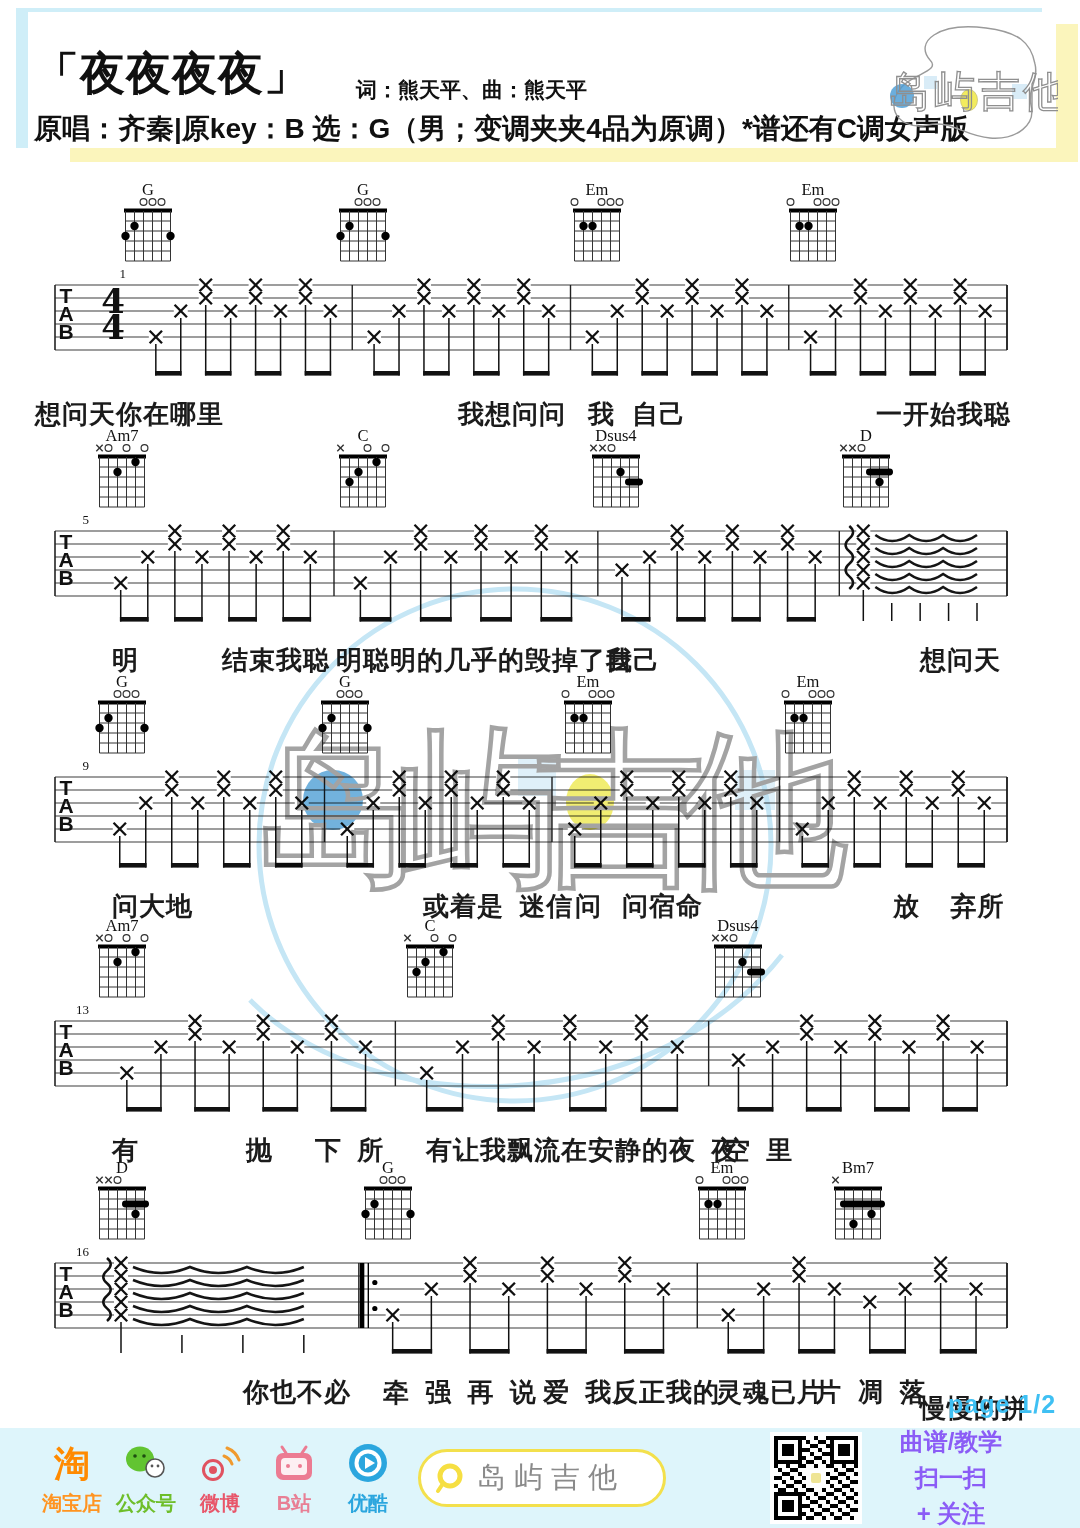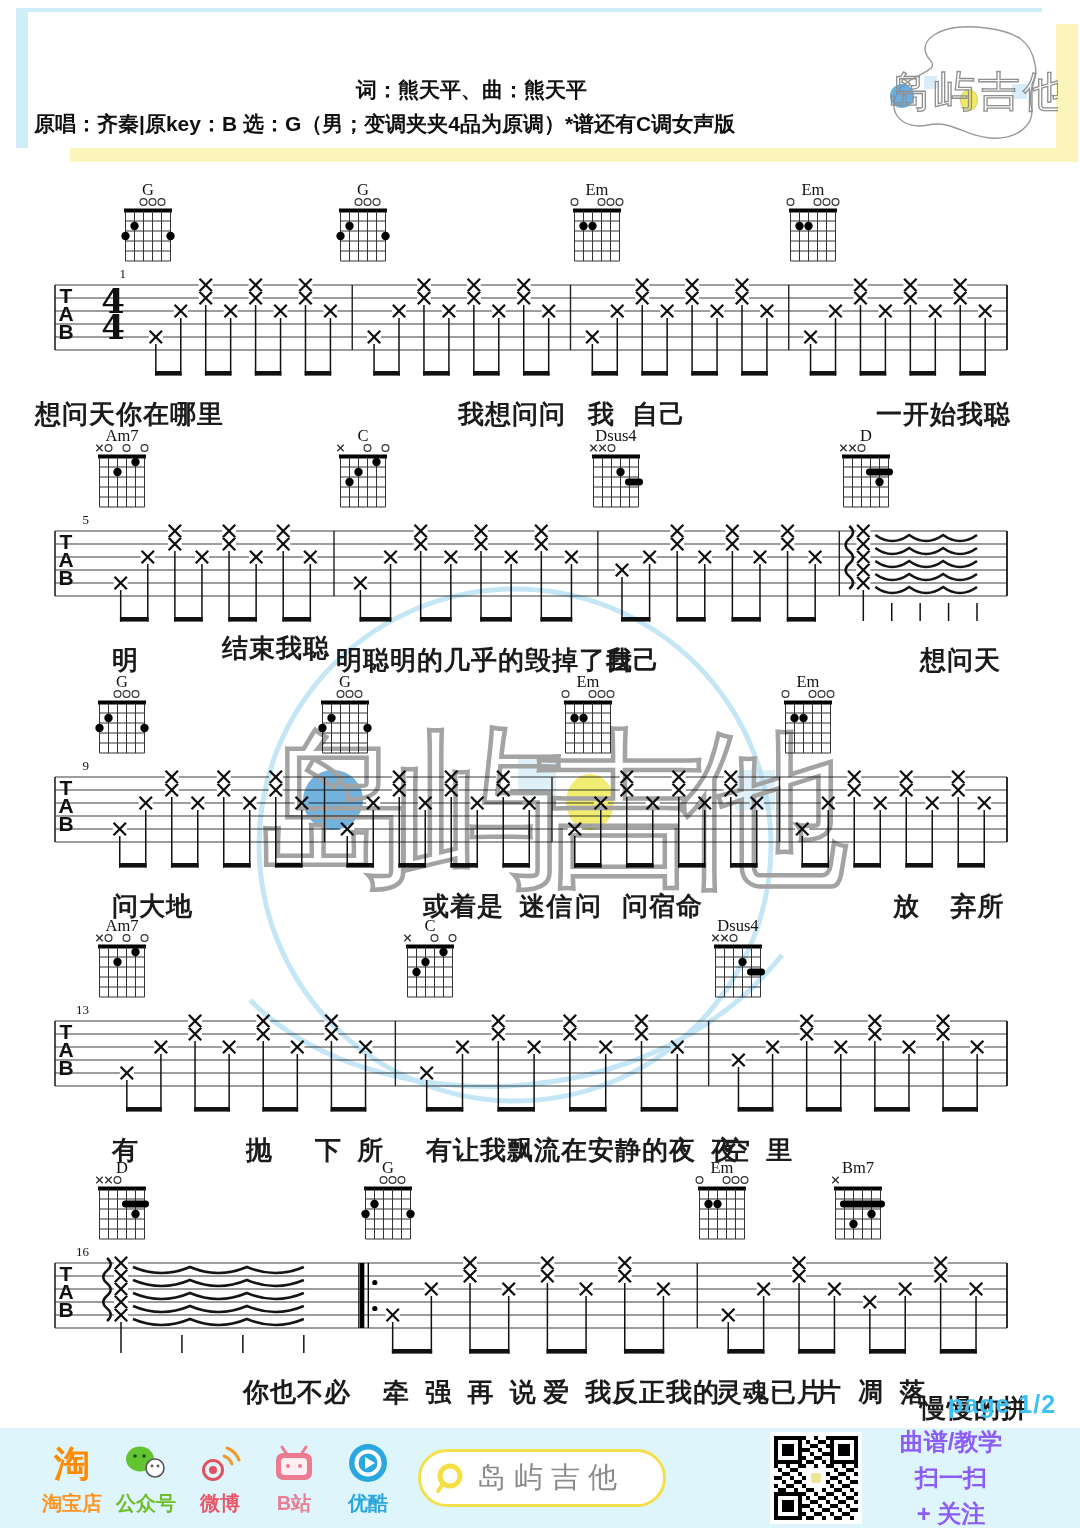--- a/index.html
+++ b/index.html
@@ -4,21 +4,21 @@
 <style>
   html,body{margin:0;padding:0;background:#fff;}
   #page{position:relative;width:1080px;height:1528px;background:#fff;overflow:hidden;
         font-family:"Liberation Sans",sans-serif;}
   
   .hdr-blue{position:absolute;left:16px;top:8px;width:1026px;height:140px;background:#cfeef8;}
   .hdr-yellow{position:absolute;left:70px;top:24px;width:1008px;height:138px;background:#fbf5bc;}
   .hdr-card{position:absolute;left:28px;top:12px;width:1028px;height:136px;background:#ffffff;}
   .title{position:absolute;left:34px;top:44px;font-size:45px;font-weight:800;color:#101010;letter-spacing:1px;}
   .credits{position:absolute;left:320px;top:76px;font-size:21px;font-weight:700;color:#101010;margin-left:36px;}
-  .subtitle{position:absolute;left:34px;top:110px;font-size:21px;font-weight:700;color:#101010;}
+  .subtitle{position:absolute;left:34px;top:110px;font-size:28px;font-weight:700;color:#101010;}
   .logo{position:absolute;left:868px;top:20px;}
   
   #score{position:absolute;left:0;top:162px;width:1080px;height:1266px;}
   .sys-svg{position:absolute;left:0;}
   .lyric{position:absolute;font-size:26px;font-weight:600;color:#1b1b1b;white-space:pre;
          word-spacing:7px;letter-spacing:1px;}
   
   .wmark{position:absolute;left:0;top:560px;mix-blend-mode:multiply;pointer-events:none;}
   .page-label{position:absolute;left:948px;top:1390px;font-size:25px;font-weight:700;color:#3fc0f3;letter-spacing:1px;}
   
@@ -36,20 +36,21 @@
   .qr-caption{margin-left:14px;width:150px;text-align:center;font-size:24px;font-weight:600;color:#8b5cf6;line-height:1.5;}
 </style>
 </head>
 <body>
 
 <div id="page">
 
   <div class="hdr-blue"></div>
   <div class="hdr-yellow"></div>
   <div class="hdr-card"></div>
+  <div class="title">「夜夜夜夜」</div>
   <div class="credits">词：熊天平、曲：熊天平</div>
   <div class="subtitle">原唱：齐秦|原key：B 选：G（男；变调夹夹4品为原调）*谱还有C调女声版</div>
   <svg class="logo" width="190" height="132">
     <path d="M118 8 C70 2 46 22 62 40 C74 52 40 54 30 72 C18 92 34 110 60 105
              C84 100 96 116 122 118 C150 120 168 104 163 85 C159 70 171 60 167 44 C163 22 150 12 118 8" fill="none" stroke="#9a9a9a" stroke-width="1.4"></path>
     <circle cx="34" cy="76" r="12" fill="#4a9cd5" opacity="0.82"></circle>
     <rect x="56" y="56" width="13" height="13" fill="#b9dcf0" opacity="0.55"></rect>
     <rect x="144" y="64" width="15" height="15" fill="#b9dcf0" opacity="0.55"></rect>
     <ellipse cx="101" cy="80" rx="8.5" ry="10.5" fill="#f2eb5e" stroke="#c9c37a" stroke-width="0.8"></ellipse>
     <text x="20" y="86" font-size="42" letter-spacing="3" fill="none" stroke="#8f8f8f" stroke-width="1.3" font-family="Liberation Sans, sans-serif">岛屿吉他</text>
@@ -606,21 +607,21 @@
           <line x1="840.3" y1="21.8" x2="846.7" y2="28.2" stroke="#333" stroke-width="1.4"></line>
           <line x1="840.3" y1="28.2" x2="846.7" y2="21.8" stroke="#333" stroke-width="1.4"></line>
           <line x1="849.3" y1="21.8" x2="855.7" y2="28.2" stroke="#333" stroke-width="1.4"></line>
           <line x1="849.3" y1="28.2" x2="855.7" y2="21.8" stroke="#333" stroke-width="1.4"></line>
           <circle cx="861.5" cy="25" r="3.4" fill="#fff" stroke="#333" stroke-width="1.2"></circle>
           <circle cx="879.5" cy="59" r="4.2" fill="#000"></circle>
           <rect x="866" y="45.6" width="27" height="6.8" rx="3.4" fill="#000"></rect>
         </g>
       </svg>
       <div class="lyric" style="left: 112px; top: 481px;">明</div>
-      <div class="lyric" style="left: 222px; top: 469px;">结束我聪</div>
+      <div class="lyric" style="left: 222px; top: 481px;">结束我聪</div>
       <div class="lyric" style="left: 336px; top: 481px;">明聪明的几乎的毁掉了我</div>
       <div class="lyric" style="left: 606px; top: 481px;">自己</div>
       <div class="lyric" style="left: 920px; top: 481px;">想问天</div>
       <svg width="1080" height="235" class="sys-svg" style="top: 507px;">
         <line x1="55" y1="108" x2="1007" y2="108" stroke="#3c3c3c" stroke-width="1.15"></line>
         <line x1="55" y1="121" x2="1007" y2="121" stroke="#3c3c3c" stroke-width="1.15"></line>
         <line x1="55" y1="134" x2="1007" y2="134" stroke="#3c3c3c" stroke-width="1.15"></line>
         <line x1="55" y1="147" x2="1007" y2="147" stroke="#3c3c3c" stroke-width="1.15"></line>
         <line x1="55" y1="160" x2="1007" y2="160" stroke="#3c3c3c" stroke-width="1.15"></line>
         <line x1="55" y1="173" x2="1007" y2="173" stroke="#3c3c3c" stroke-width="1.15"></line>

